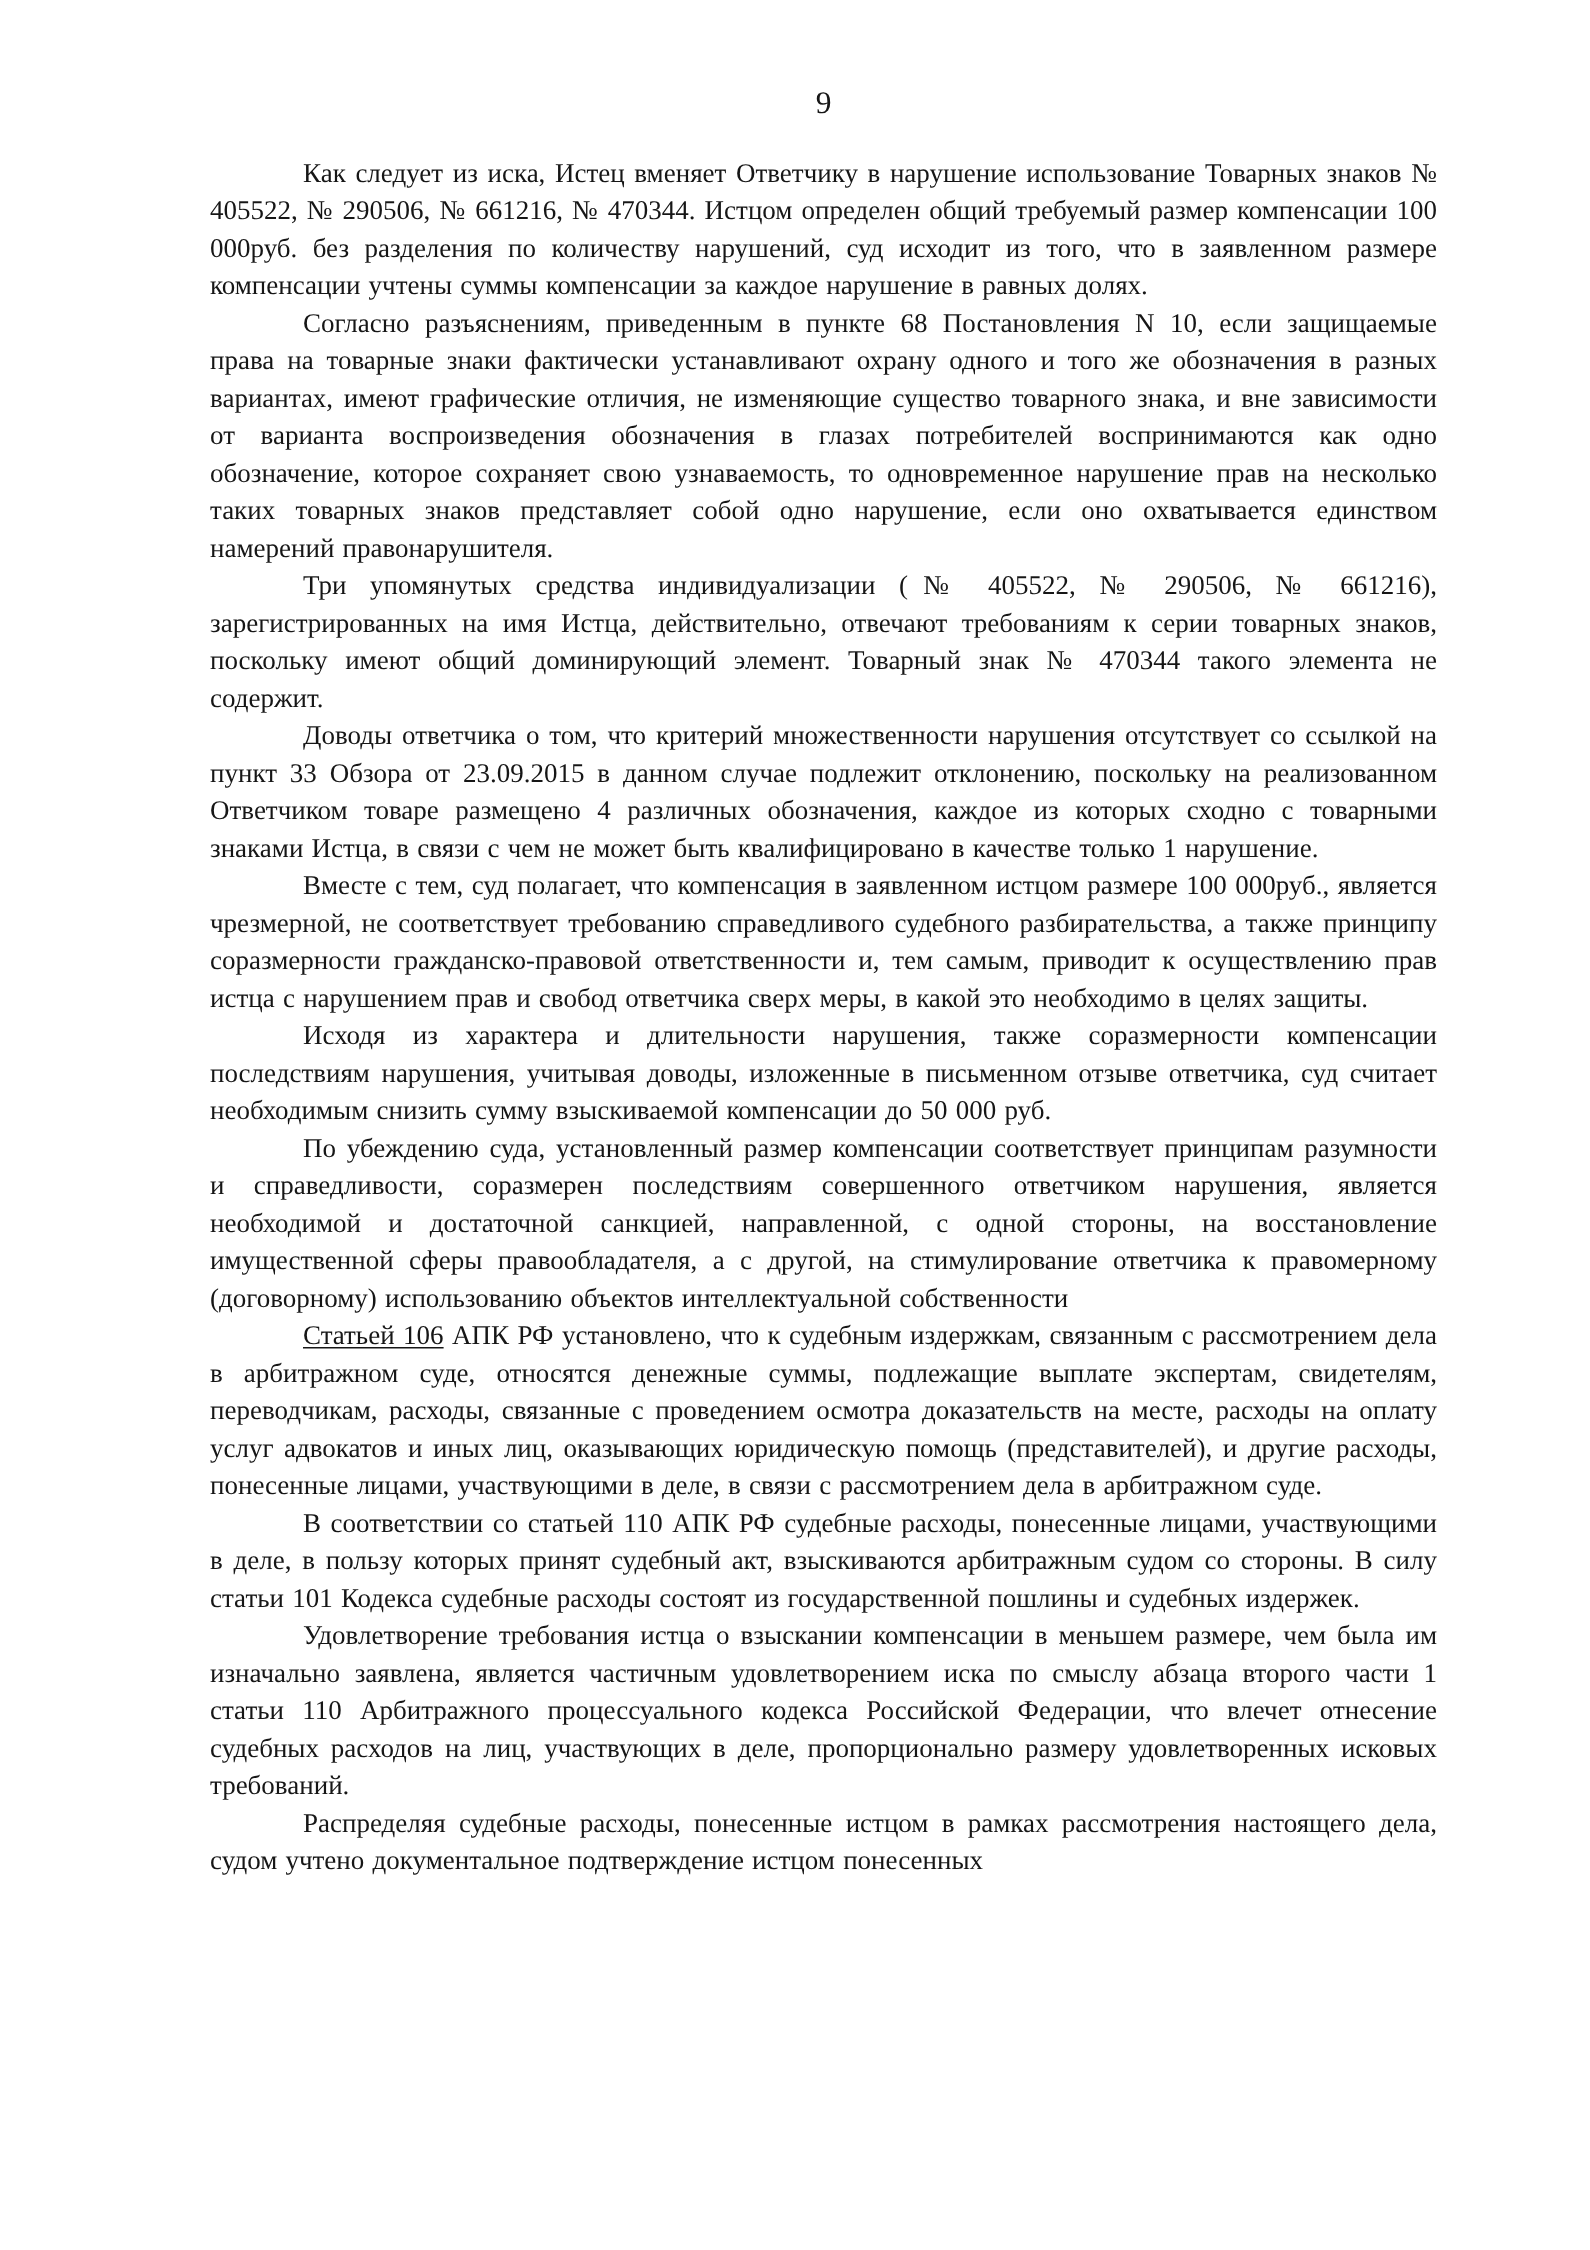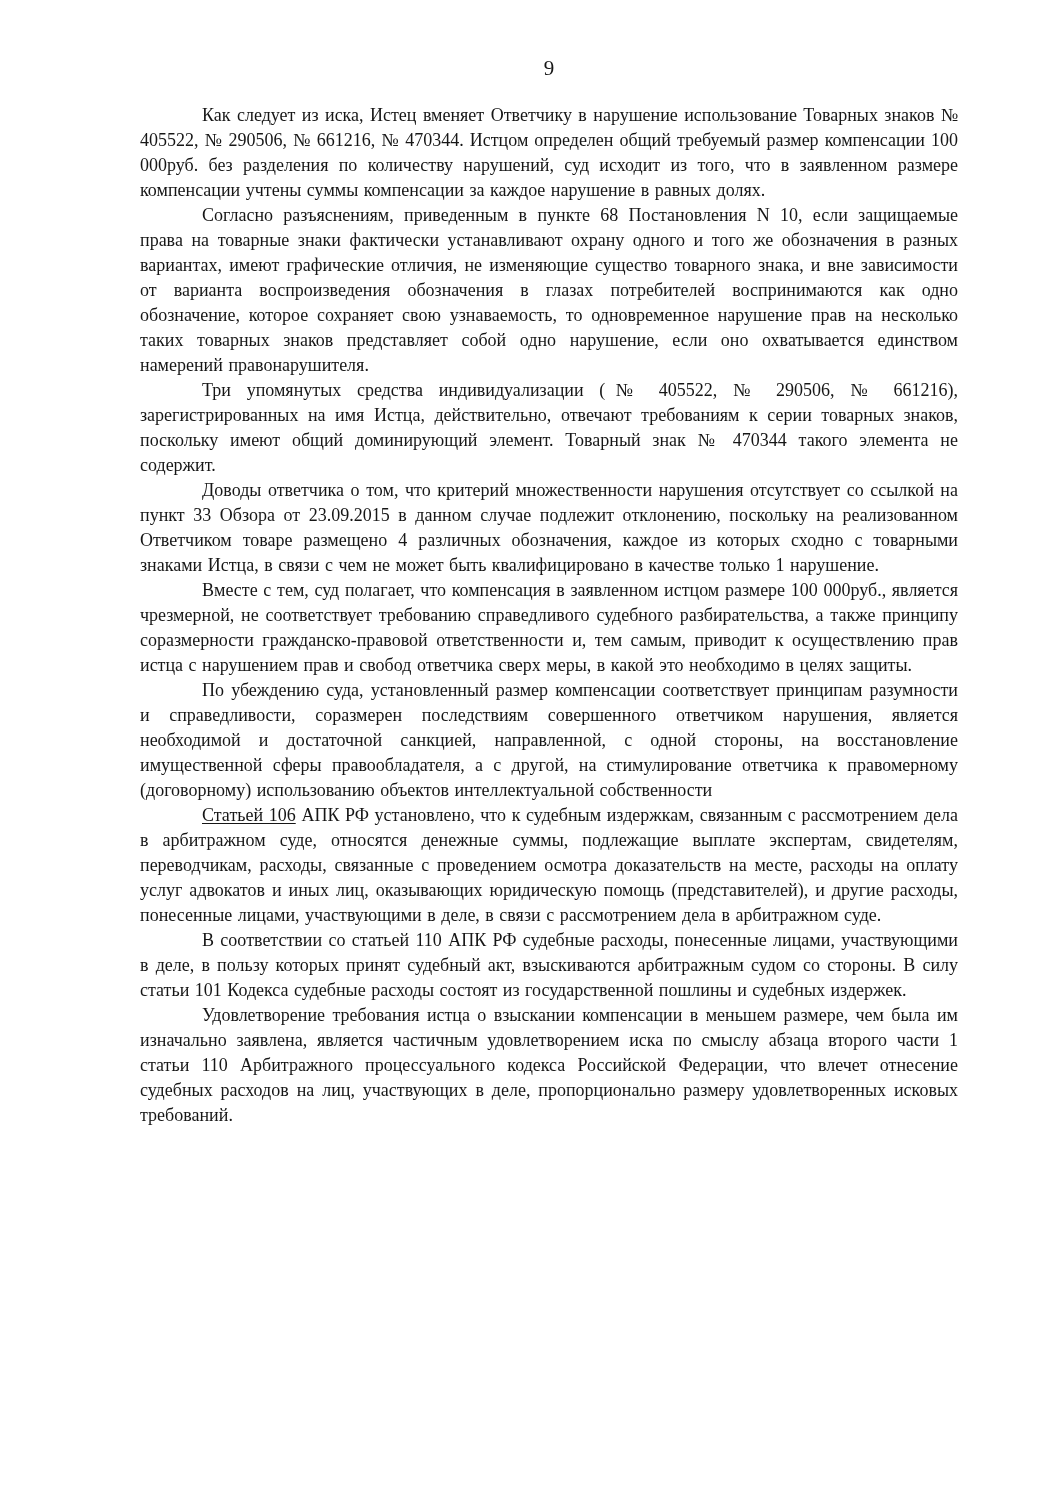--- a/index.html
+++ b/index.html
@@ -42,20 +42,22 @@
 
 <div class="page">
   <div class="page-number">9</div>
 
   <div class="doc-body">
     <p>Как следует из иска, Истец вменяет Ответчику в нарушение использование Товарных знаков № 405522, № 290506, № 661216, № 470344. Истцом определен общий требуемый размер компенсации 100 000руб. без разделения по количеству нарушений, суд исходит из того, что в заявленном размере компенсации учтены суммы компенсации за каждое нарушение в равных долях.</p>
     <p>Согласно разъяснениям, приведенным в пункте 68 Постановления N 10, если защищаемые права на товарные знаки фактически устанавливают охрану одного и того же обозначения в разных вариантах, имеют графические отличия, не изменяющие существо товарного знака, и вне зависимости от варианта воспроизведения обозначения в глазах потребителей воспринимаются как одно обозначение, которое сохраняет свою узнаваемость, то одновременное нарушение прав на несколько таких товарных знаков представляет собой одно нарушение, если оно охватывается единством намерений правонарушителя.</p>
     <p>Три упомянутых средства индивидуализации (№ 405522, № 290506, № 661216), зарегистрированных на имя Истца, действительно, отвечают требованиям к серии товарных знаков, поскольку имеют общий доминирующий элемент. Товарный знак № 470344 такого элемента не содержит.</p>
     <p>Доводы ответчика о том, что критерий множественности нарушения отсутствует со ссылкой на пункт 33 Обзора от 23.09.2015 в данном случае подлежит отклонению, поскольку на реализованном Ответчиком товаре размещено 4 различных обозначения, каждое из которых сходно с товарными знаками Истца, в связи с чем не может быть квалифицировано в качестве только 1 нарушение.</p>
     <p>Вместе с тем, суд полагает, что компенсация в заявленном истцом размере 100 000руб., является чрезмерной, не соответствует требованию справедливого судебного разбирательства, а также принципу соразмерности гражданско-правовой ответственности и, тем самым, приводит к осуществлению прав истца с нарушением прав и свобод ответчика сверх меры, в какой это необходимо в целях защиты.</p>
+    <p>Исходя из характера и длительности нарушения, также соразмерности компенсации последствиям нарушения, учитывая доводы, изложенные в письменном отзыве ответчика, суд считает необходимым снизить сумму взыскиваемой компенсации до 50 000 руб.</p>
     <p>По убеждению суда, установленный размер компенсации соответствует принципам разумности и справедливости, соразмерен последствиям совершенного ответчиком нарушения, является необходимой и достаточной санкцией, направленной, с одной стороны, на восстановление имущественной сферы правообладателя, а с другой, на стимулирование ответчика к правомерному (договорному) использованию объектов интеллектуальной собственности</p>
     <p>
       <span class="u">Статьей 106</span><span> АПК РФ установлено, что к судебным издержкам, связанным с рассмотрением дела в арбитражном суде, относятся денежные суммы, подлежащие выплате экспертам, свидетелям, переводчикам, расходы, связанные с проведением осмотра доказательств на месте, расходы на оплату услуг адвокатов и иных лиц, оказывающих юридическую помощь (представителей), и другие расходы, понесенные лицами, участвующими в деле, в связи с рассмотрением дела в арбитражном суде.</span>
     </p>
     <p>В соответствии со статьей 110 АПК РФ судебные расходы, понесенные лицами, участвующими в деле, в пользу которых принят судебный акт, взыскиваются арбитражным судом со стороны. В силу статьи 101 Кодекса судебные расходы состоят из государственной пошлины и судебных издержек.</p>
     <p>Удовлетворение требования истца о взыскании компенсации в меньшем размере, чем была им изначально заявлена, является частичным удовлетворением иска по смыслу абзаца второго части 1 статьи 110 Арбитражного процессуального кодекса Российской Федерации, что влечет отнесение судебных расходов на лиц, участвующих в деле, пропорционально размеру удовлетворенных исковых требований.</p>
+    <p>Распределяя судебные расходы, понесенные истцом в рамках рассмотрения настоящего дела, судом учтено документальное подтверждение истцом понесенных</p>
   </div>
 </div>
 
 </body></html>

